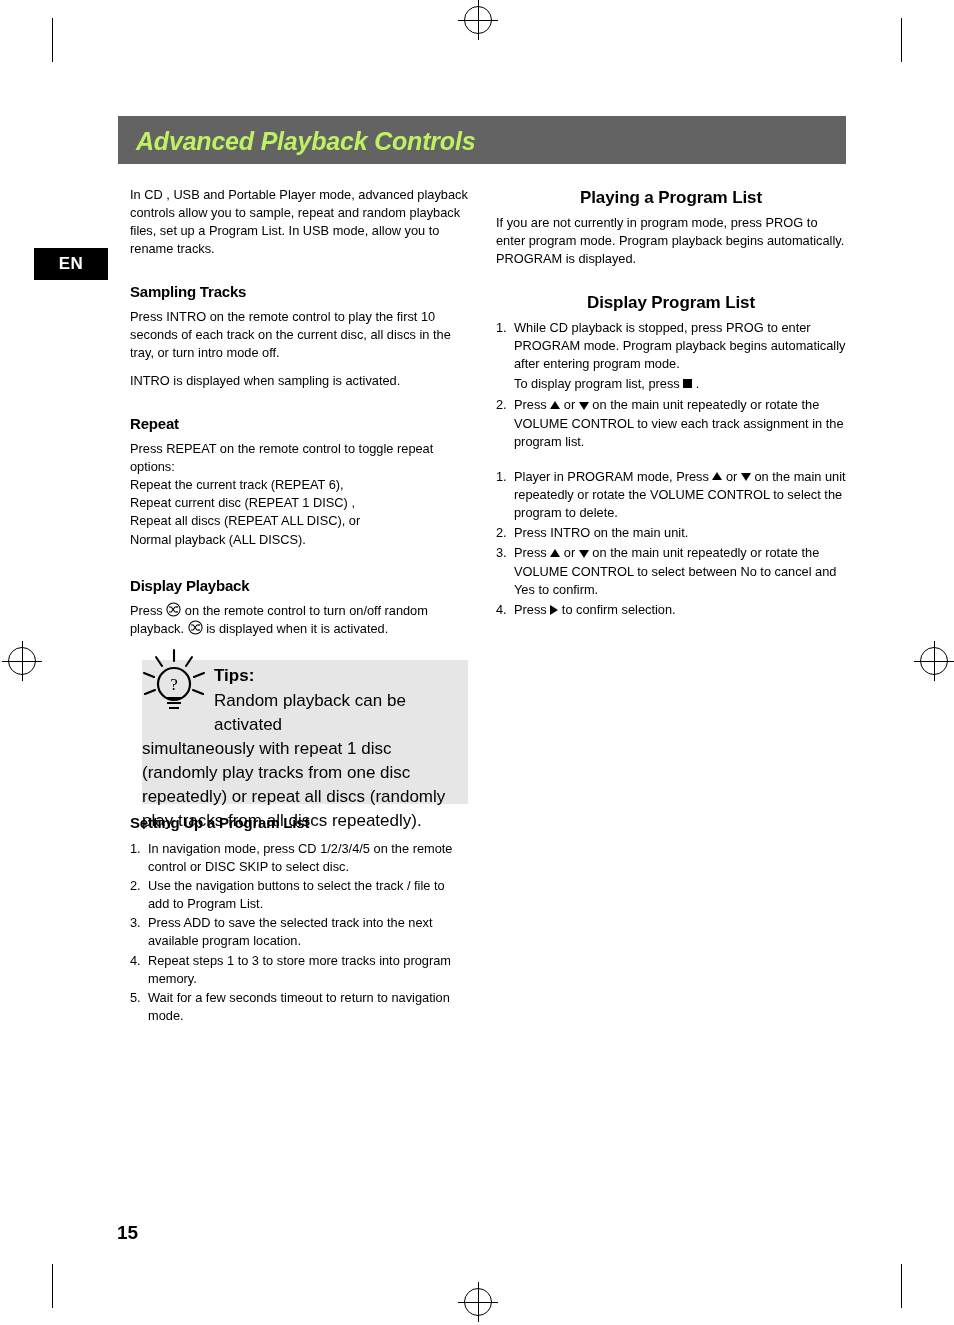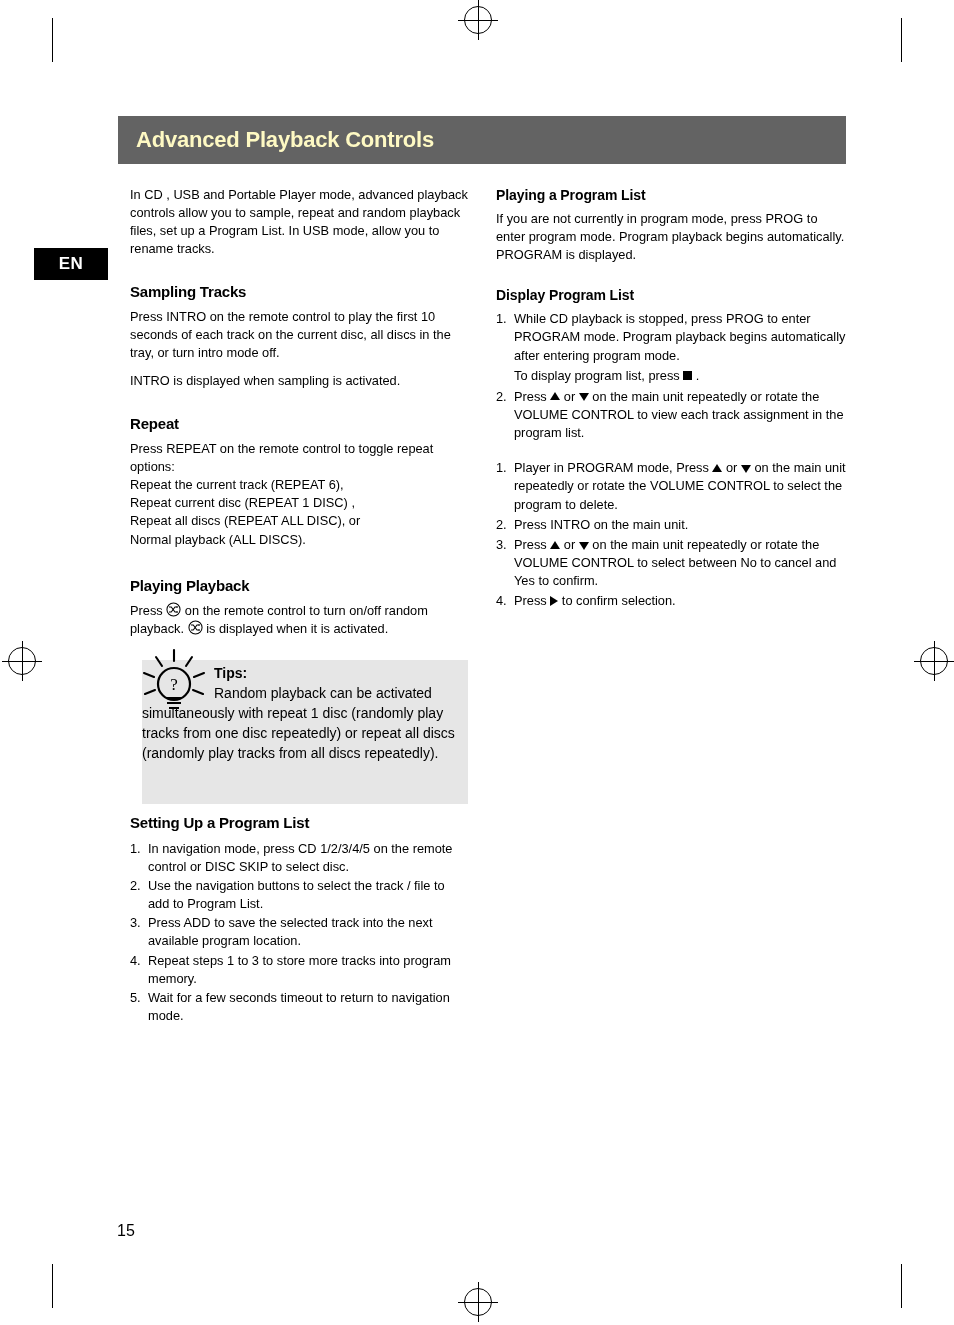--- a/index.html
+++ b/index.html
@@ -42,24 +42,25 @@
     left: 118px;
     top: 116px;
     width: 728px;
     height: 48px;
     background: #636363;
   }
   .header-bar .title {
     position: absolute;
     left: 18px;
     top: 11px;
-    font-size: 22px;
-    font-weight: bold;
-    color: #fef9c3;
+    font-size: 25px;
+    font-weight: bold;
+    color: #bef264;
     letter-spacing: -0.2px;
+    font-style: italic;
   }
 
   
   .lang-tab {
     position: absolute;
     left: 34px;
     top: 248px;
     width: 74px;
     height: 32px;
     background: #000000;
@@ -81,24 +82,25 @@
   .col-left  { left: 130px; top: 186px; width: 338px; }
   .col-right { left: 496px; top: 186px; width: 350px; }
 
   h2.sec {
     font-size: 15px;
     font-weight: bold;
     margin: 0 0 6px 0;
     letter-spacing: -0.2px;
   }
   h3.sub {
-    font-size: 14px;
+    font-size: 17px;
     font-weight: bold;
     margin: 0 0 4px 0;
     letter-spacing: -0.1px;
+    text-align: center;
   }
   p {
     margin: 0 0 10px 0;
   }
   p.tight { margin-bottom: 0; }
   .sp-16 { height: 16px; }
   .sp-12 { height: 12px; }
   b { font-weight: normal; }
 
   ol.num {
@@ -176,41 +178,41 @@
     left: 12px;
     top: 12px;
     width: 326px;
     height: 144px;
     background: #e6e6e6;
   }
   .tips-content {
     position: relative;
     z-index: 3;
     padding: 16px 8px 0 12px;
-    font-size: 14px;
+    font-size: 17px;
     line-height: 1.42;
   }
   .tips-content .tipstitle { font-weight: bold; margin-left: 72px; }
   .tips-content .tipsline1 { margin-left: 72px; }
   .bulb {
     position: absolute;
     left: 8px;
     top: 0px;
     width: 72px;
     height: 72px;
     z-index: 4;
   }
 
   
   .pageno {
     position: absolute;
     left: 117px;
     top: 1222px;
-    font-size: 16px;
-    font-weight: normal;
+    font-size: 19px;
+    font-weight: bold;
   }
 </style>
 </head>
 <body>
 
 <div class="cropmark" style="left:52px; top:18px; width:1px; height:44px;"></div>
 <div class="cropmark" style="left:901px; top:18px; width:1px; height:44px;"></div>
 <div class="cropmark" style="left:52px; top:1264px; width:1px; height:44px;"></div>
 <div class="cropmark" style="left:901px; top:1264px; width:1px; height:44px;"></div>
 <div class="cropmark" style="left:14px; top:660px; width:0px; height:0px;"></div>
@@ -242,21 +244,21 @@
 
   <h2 class="sec">Repeat</h2>
   <p class="tight"><span>Press </span><b>REPEAT</b><span> on the remote control to toggle repeat options:</span></p>
   <p class="tight">Repeat the current track (REPEAT 6),</p>
   <p class="tight">Repeat current disc (REPEAT 1 DISC) ,</p>
   <p class="tight">Repeat all discs (REPEAT ALL DISC), or</p>
   <p>Normal playback (ALL DISCS).</p>
 
   <div class="sp-16"></div>
 
-  <h2 class="sec">Playing Playback</h2>
+  <h2 class="sec">Display Playback</h2>
   <p class="tight">
     <span>Press</span>
     <span class="shuffle-ico">
       <svg viewBox="0 0 16 16" width="15" height="15" aria-hidden="true">
         <circle cx="8" cy="8" r="7" fill="none" stroke="#000" stroke-width="1.1"></circle>
         <path d="M3.2 5.3 H5.6 L9.6 10.7 H12.4" fill="none" stroke="#000" stroke-width="1.1"></path>
         <path d="M3.2 10.7 H5.6 L9.6 5.3 H12.4" fill="none" stroke="#000" stroke-width="1.1"></path>
         <path d="M11.3 4.2 L12.9 5.3 L11.3 6.4 Z" fill="#000"></path>
         <path d="M11.3 9.6 L12.9 10.7 L11.3 11.8 Z" fill="#000"></path>
       </svg>

